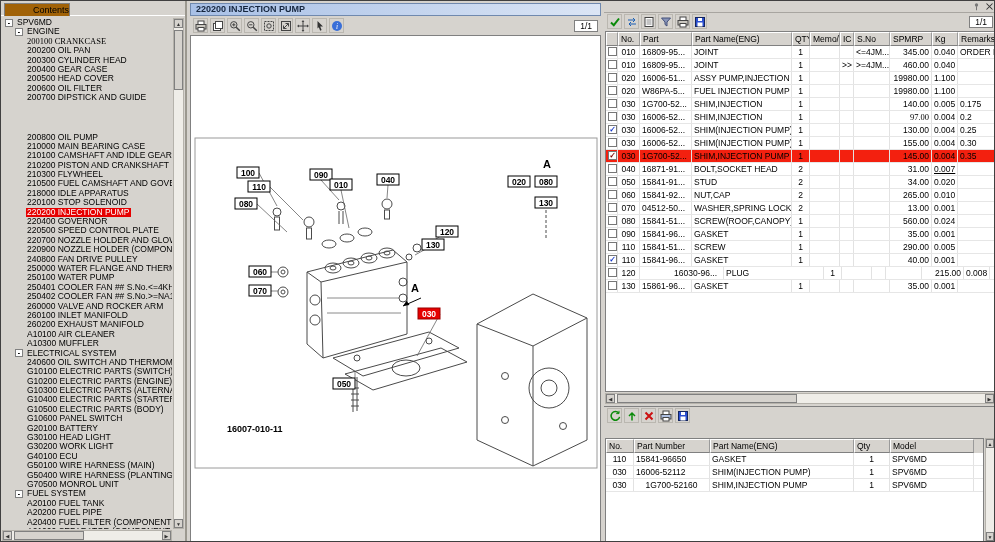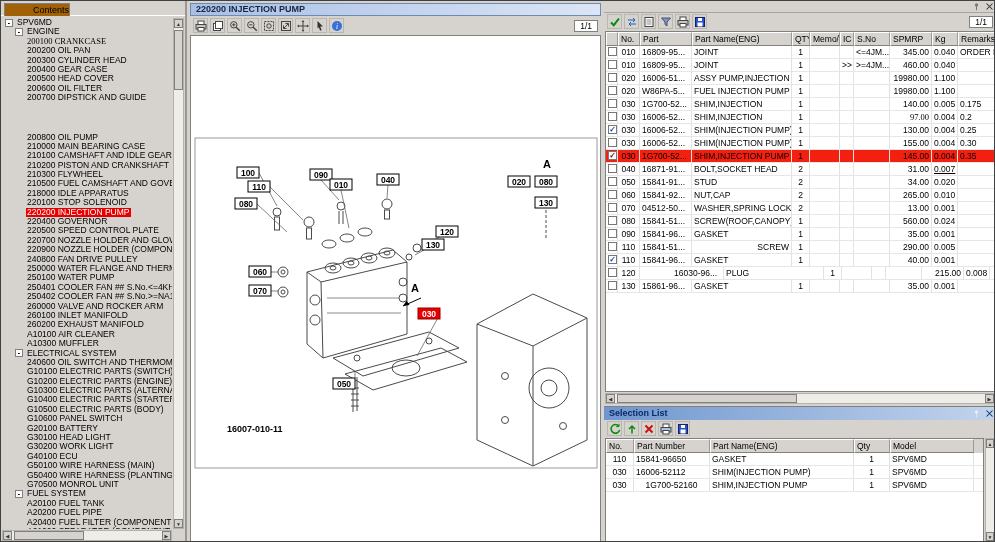--- a/index.html
+++ b/index.html
@@ -760,21 +760,21 @@
             <div class="pc c-price" style="width: 42px;">35.00</div>
             <div class="pc c-kg" style="width: 26px;">0.001</div>
             <div class="pc c-rem" style="width: 70px;"></div>
           </div>
           <div class="prow">
             <div class="pc c-chk" style="width: 12px;">
               <div class="cb"></div>
             </div>
             <div class="pc c-no" style="width: 22px;">110</div>
             <div class="pc c-part" style="width: 52px;">15841-51...</div>
-            <div class="pc c-name" style="width: 100px; text-align: right;">SCREW</div>
+            <div class="pc c-name" style="width: 100px;">SCREW</div>
             <div class="pc c-qty" style="width: 18px;">1</div>
             <div class="pc c-memo" style="width: 30px;"></div>
             <div class="pc c-ic" style="width: 14px;"></div>
             <div class="pc c-sno" style="width: 36px;"></div>
             <div class="pc c-price" style="width: 42px;">290.00</div>
             <div class="pc c-kg" style="width: 26px;">0.005</div>
             <div class="pc c-rem" style="width: 70px;"></div>
           </div>
           <div class="prow">
             <div class="pc c-chk" style="width: 12px;">
@@ -823,36 +823,20 @@
           </div>
         </div>
     </div>
     <div class="sb rhsb">
       <div class="sbtn" style="left:0;top:0;width:9px;height:9px;">◀</div>
       <div class="sthumb" style="left:11px;top:0;width:180px;height:9px;"></div>
       <div class="sbtn" style="right:0;top:0;width:9px;height:9px;">▶</div>
     </div>
 
     <div class="selpanel">
-      <div class="stitle">
-        <span>Selection List</span>
-        <span class="bicons" style="top:1px;">
-          <span class="mini">
-              <svg viewBox="0 0 12 12">
-                <circle cx="6" cy="4" r="2.2" fill="#e8eefb"></circle>
-                <rect x="5.5" y="6" width="1" height="5" fill="#e8eefb"></rect>
-              </svg>
-            </span>
-          <span class="mini">
-              <svg viewBox="0 0 12 12">
-                <path d="M2,2 L10,10 M10,2 L2,10" stroke="#10306a" stroke-width="1.4"></path>
-              </svg>
-            </span>
-        </span>
-      </div>
       <div class="stb">
         <span class="tbi">
             <svg viewBox="0 0 12 12">
               <path d="M9.8,3.2 A4.3,4.3 0 1 0 10.6,6.8" fill="none" stroke="#0a8a0a" stroke-width="1.5"></path>
               <path d="M10,0.8 V3.6 H7.2" fill="none" stroke="#0a8a0a"></path>
             </svg>
           </span>
         <span class="tbi">
             <svg viewBox="0 0 12 12">
               <path d="M6,10.5 V3 M3,6 L6,3 L9,6" stroke="#0a8a0a" stroke-width="1.5" fill="none"></path>

